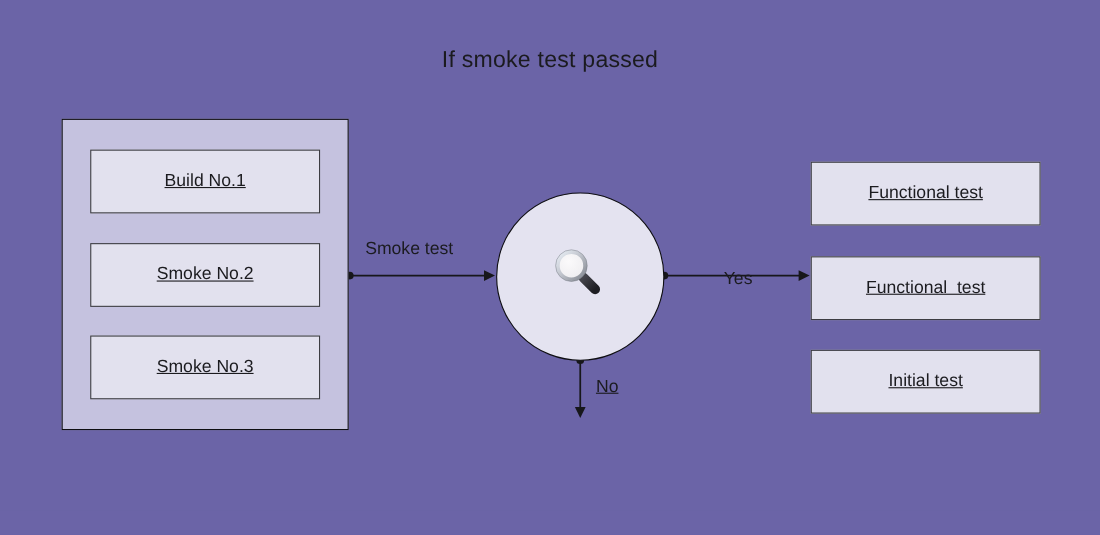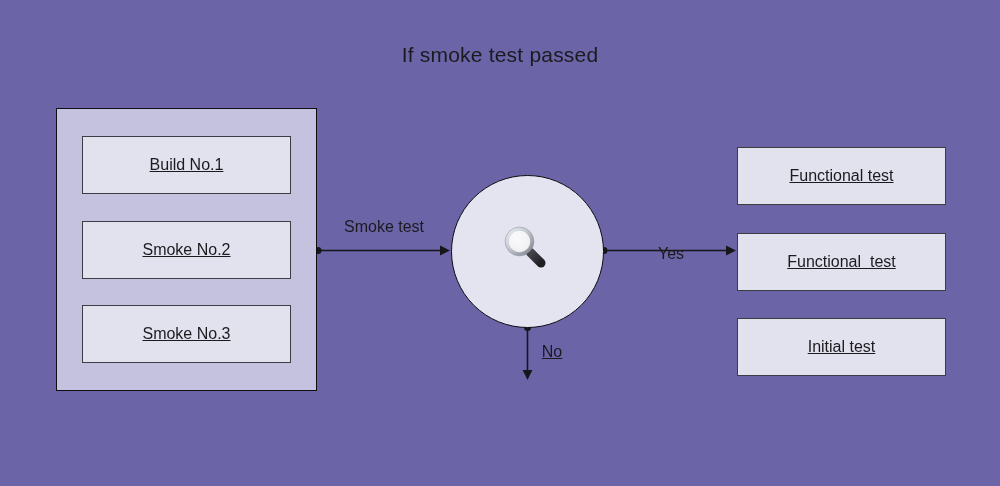--- a/index.html
+++ b/index.html
@@ -90,21 +90,21 @@
     position: relative;
     top: -3px;
     left: -1px;
   }
   .edge-label {
     position: absolute;
     transform: translateX(-50%);
     font-size: 16px;
     white-space: pre;
   }
-  .edge-label-smoke { left: 384px; top: 218px; text-align: right; }
+  .edge-label-smoke { left: 372px; top: 218px; text-align: right; }
   .edge-label-yes   { left: 671px; top: 217px; margin-top: 28px; }
   .edge-label-no    { left: 552px; top: 343px; text-decoration: underline; }
 </style>
 </head>
 <body>
 
 <div class="canvas">
 
   <svg class="connectors" viewBox="0 0 1000 486" xmlns="http://www.w3.org/2000/svg">
 

